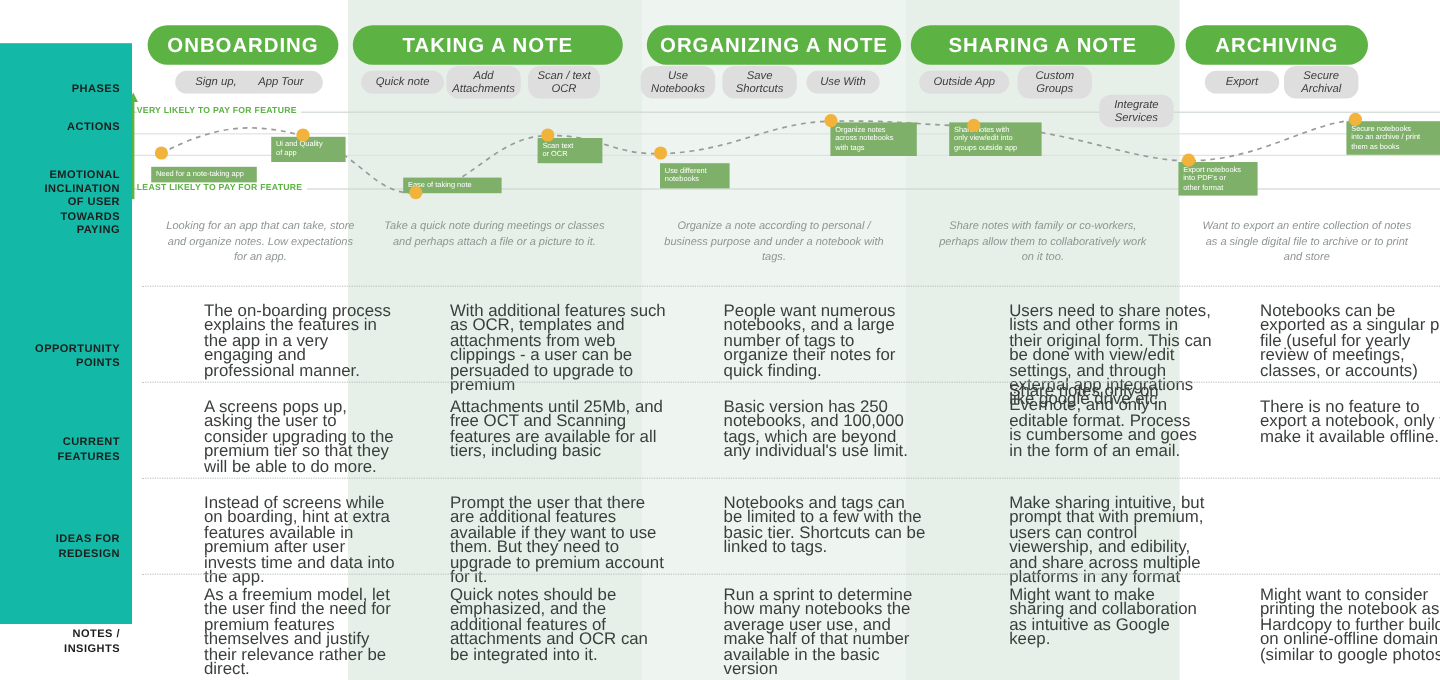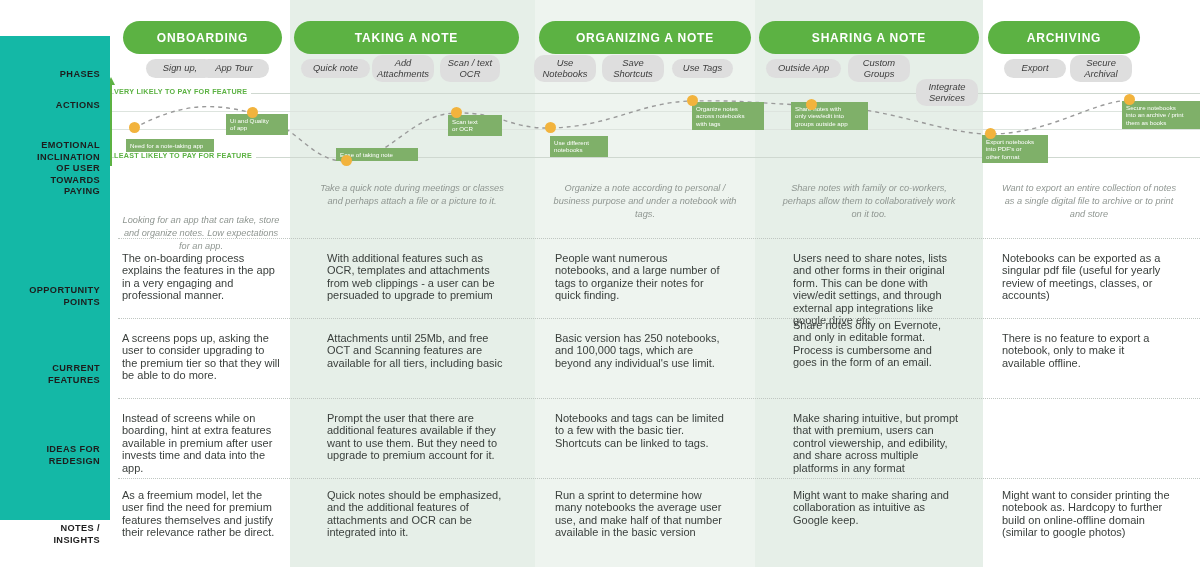--- a/index.html
+++ b/index.html
@@ -44,21 +44,21 @@
   }
 
   
   .phase-pill {
     position: absolute;
     top: 21px;
     height: 33px;
     background: #5cb243;
     border-radius: 17px;
     color: #ffffff;
-    font-size: 12px;
+    font-size: 17px;
     font-weight: bold;
     letter-spacing: 0.8px;
     display: flex;
     align-items: center;
     justify-content: center;
     z-index: 5;
   }
 
   
   .action-chip {
@@ -141,24 +141,25 @@
     font-style: italic;
     color: #8f9691;
     text-align: center;
     line-height: 13px;
     z-index: 4;
   }
 
   
   .cell {
     position: absolute;
-    font-size: 11px;
+    font-size: 14px;
     color: #3a3f3c;
     line-height: 12.4px;
     z-index: 4;
+    margin-left: 48px;
   }
   .row-div {
     position: absolute;
     left: 118px; right: 0;
     height: 0;
     border-top: 1px dotted #bfc6c1;
     z-index: 5;
   }
 </style>
 </head>
@@ -196,21 +197,21 @@
 
   <div class="action-chip" style="left:146px;top:59px;width:68px;height:19px;">Sign up,</div>
   <div class="action-chip" style="left:199px;top:59px;width:70px;height:19px;">App Tour</div>
 
   <div class="action-chip" style="left:301px;top:59px;width:69px;height:19px;">Quick note</div>
   <div class="action-chip" style="left:372px;top:55px;width:62px;height:27px;">Add Attachments</div>
   <div class="action-chip" style="left:440px;top:55px;width:60px;height:27px;">Scan / text OCR</div>
 
   <div class="action-chip" style="left:534px;top:55px;width:62px;height:27px;">Use Notebooks</div>
   <div class="action-chip" style="left:602px;top:55px;width:62px;height:27px;">Save Shortcuts</div>
-  <div class="action-chip" style="left:672px;top:59px;width:61px;height:19px;">Use Tags</div>
+  <div class="action-chip" style="left:672px;top:59px;width:61px;height:19px;">Use With</div>
 
   <div class="action-chip" style="left:766px;top:59px;width:75px;height:19px;">Outside App</div>
   <div class="action-chip" style="left:848px;top:55px;width:62px;height:27px;">Custom Groups</div>
   <div class="action-chip" style="left:916px;top:55px;width:62px;height:27px;margin-top:24px;">Integrate Services</div>
 
   <div class="action-chip" style="left:1004px;top:59px;width:62px;height:19px;">Export</div>
   <div class="action-chip" style="left:1070px;top:55px;width:62px;height:27px;">Secure Archival</div>
 
   <div class="chart-area">
     <div class="axis-v">
@@ -256,21 +257,21 @@
 only view/edit into
 groups outside app</div>
     <div class="node-label" style="left:872px;top:51px;width:66px;">Export notebooks
 into PDF's or
 other format</div>
     <div class="node-label" style="left:1012px;top:17px;width:85px;">Secure notebooks
 into an archive / print
 them as books</div>
   </div>
 
-  <div class="quote" style="left:118px;top:182px;width:166px;margin-top:32px;">Looking for an app that can take, store and organize notes. Low expectations for an app.</div>
+  <div class="quote" style="left:134px;top:182px;width:166px;">Looking for an app that can take, store and organize notes. Low expectations for an app.</div>
   <div class="quote" style="left:312px;top:182px;width:200px;">Take a quick note during meetings or classes and perhaps attach a file or a picture to it.</div>
   <div class="quote" style="left:553px;top:182px;width:184px;">Organize a note according to personal / business purpose and under a notebook with tags.</div>
   <div class="quote" style="left:779px;top:182px;width:180px;">Share notes with family or co-workers, perhaps allow them to collaboratively work on it too.</div>
   <div class="quote" style="left:1000px;top:182px;width:178px;">Want to export an entire collection of notes as a single digital file to archive or to print and store</div>
 
   <div class="row-div" style="top:238px;"></div>
 
   <div class="cell" style="left:122px;top:252px;width:160px;">The on-boarding process explains the features in the app in a very engaging and professional manner.</div>
   <div class="cell" style="left:327px;top:252px;width:180px;">With additional features such as OCR, templates and attachments from web clippings - a user can be persuaded to upgrade to premium</div>
   <div class="cell" style="left:555px;top:252px;width:165px;">People want numerous notebooks, and a large number of tags to organize their notes for quick finding.</div>

